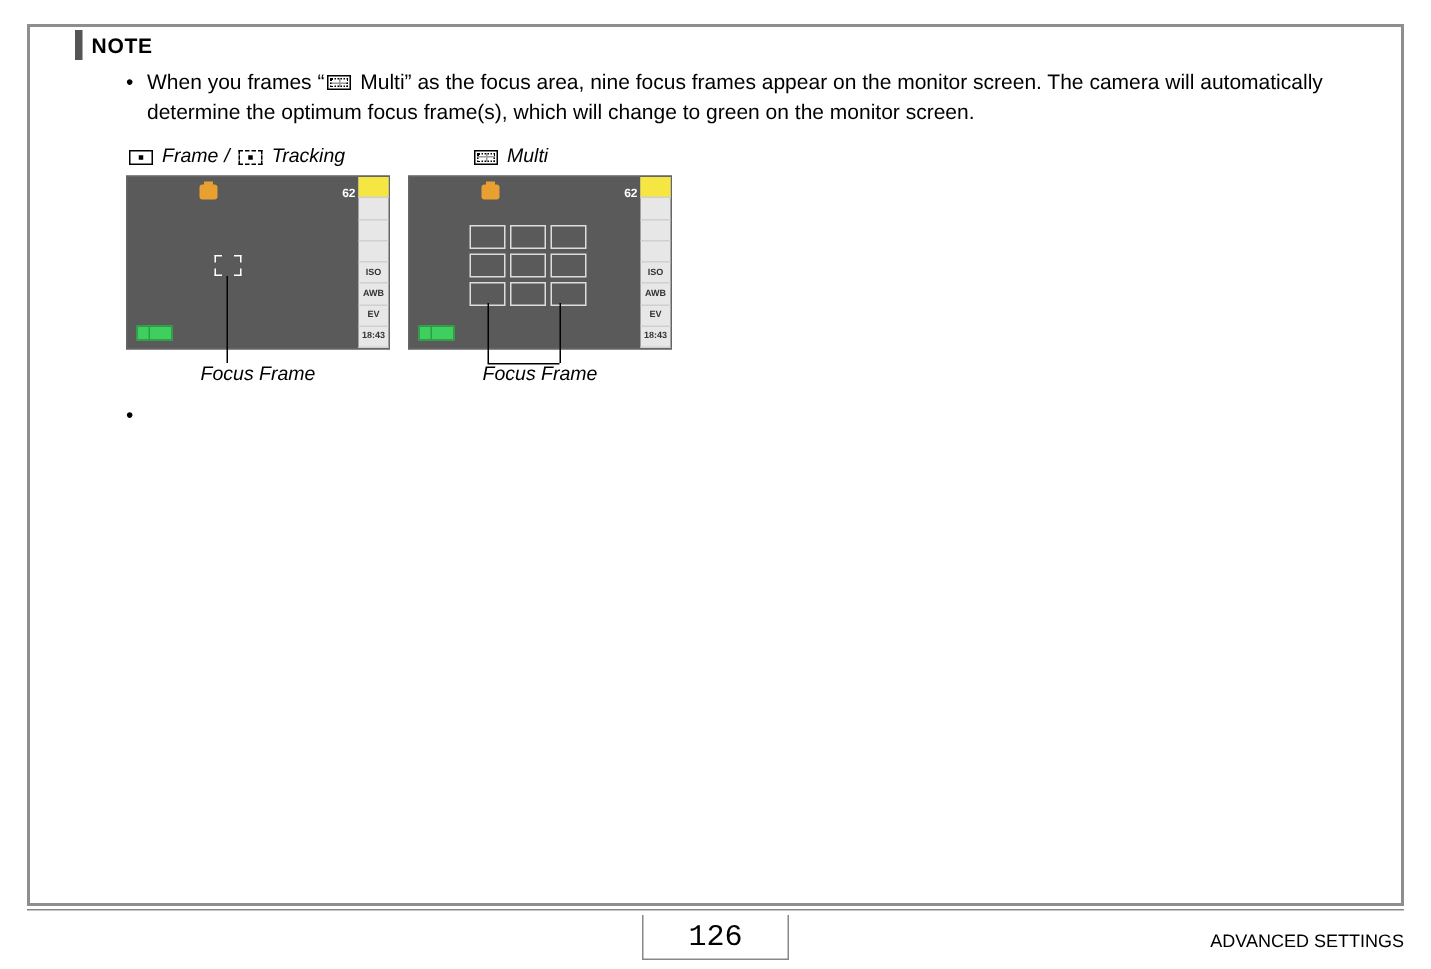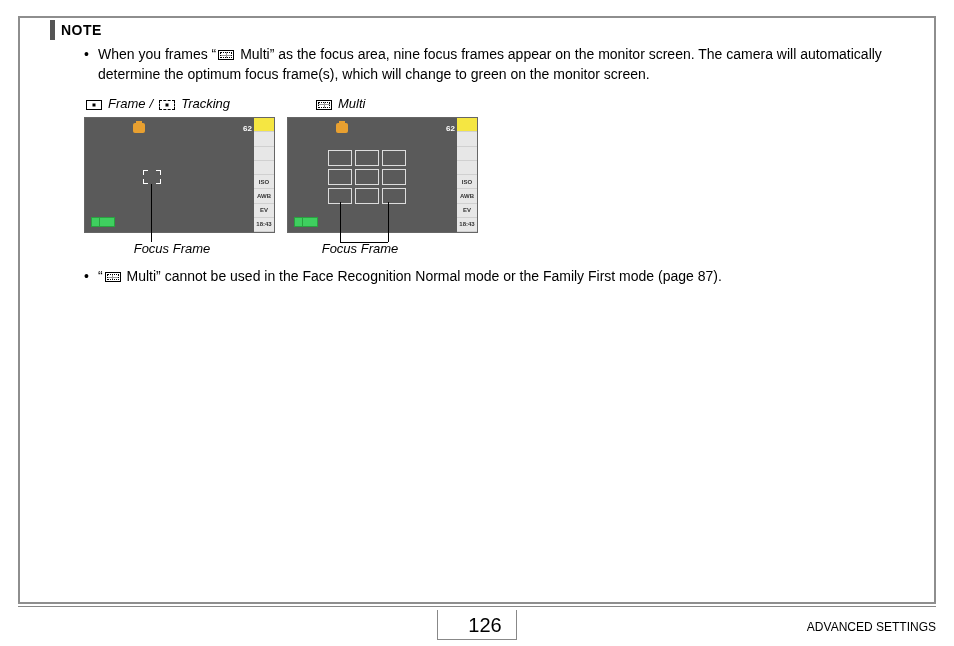--- a/index.html
+++ b/index.html
@@ -22,21 +22,21 @@
   .inline-icon.spot::after { content:""; position:absolute; left:50%; top:50%; width:3px; height:3px; background:#000; transform:translate(-50%,-50%); }
   .inline-icon.track { border-style: dashed; }
   .inline-icon.track::after { content:""; position:absolute; left:50%; top:50%; width:3px; height:3px; background:#000; transform:translate(-50%,-50%); }
 
   .diagrams { margin: 12px 0 10px 34px; }
   .diag-labels { display: flex; gap: 30px; margin-bottom: 6px; }
   .diag-label { font-style: italic; font-size: 13px; display: flex; align-items: center; gap: 4px; }
   .diag-spacer { width: 200px; display:flex; align-items:center; gap:4px; }
 
   .screens { display: flex; gap: 12px; }
-  .screen { width: 191px; height: 116px; background: #5a5a5a; position: relative; border: 1px solid #666; }
+  .screen { width: 176px; height: 116px; background: #5a5a5a; position: relative; border: 1px solid #666; }
   .topbar { position: absolute; top: 4px; left: 6px; right: 22px; height: 12px; display: flex; align-items: center; justify-content: space-between; }
   .cam-ico { width: 12px; height: 10px; background: #e8a030; border-radius: 2px; position: relative; margin-left: 42px; }
   .cam-ico::before { content:""; position:absolute; left:3px; top:-2px; width:6px; height:3px; background:#e8a030; }
   .cnt { font-size: 8px; color: #fff; font-weight: bold; }
   .sidebar { position: absolute; right: 0; top: 0; bottom: 0; width: 20px; background: #e7e7e7; display: flex; flex-direction: column; }
   .sb-item { flex: 1; border-bottom: 1px solid #d0d0d0; font-size: 6px; display:flex; align-items:center; justify-content:center; font-weight:bold; color:#333; }
   .sb-item.yellow { background: #f5e642; }
   .bat { position:absolute; left:6px; bottom:5px; width:24px; height:10px; background:#3fcf5f; border:1px solid #2aa040; }
   .bat::after{content:"";position:absolute;left:0;top:0;bottom:0;width:33%;border-right:1px solid #2aa040;}
 
@@ -52,21 +52,21 @@
 
   .leader-1 { position:absolute; left:66px; top:66px; width:1px; height:58px; background:#000; }
   .leader-m1 { position:absolute; left:52px; top:84px; width:1px; height:40px; background:#000; }
   .leader-m2 { position:absolute; left:100px; top:84px; width:1px; height:40px; background:#000; }
   .leader-mh { position:absolute; left:52px; top:124px; width:48px; height:1px; background:#000; }
 
   .frame-labels { display:flex; gap:12px; margin-top:8px; }
   .frame-label { width: 176px; text-align: center; font-style: italic; font-size: 13px; }
 
   .footer { position: absolute; left: 18px; right: 18px; bottom: 6px; height: 34px; border-top: 1px solid #888; display:flex; align-items:flex-end; justify-content:center; }
-  .page-box { border: 1px solid #888; border-top: none; padding: 4px 14px 2px 30px; font-family: Liberation Sans, sans-serif; font-size: 20px; text-align: center; }
+  .page-box { border: 1px solid #888; border-top: none; padding: 4px 30px 2px 30px; font-family: Liberation Mono, monospace; font-size: 20px; text-align: center; }
   .section-name { position:absolute; right: 0; bottom: 6px; font-size: 12px; }
 </style>
 </head>
 <body>
 
 <div class="outer-border">
 
   <div class="note-block">
     <div class="note-head">
       <div class="note-bar"></div>
@@ -159,23 +159,20 @@
 
       <div class="frame-labels">
         <div class="frame-label">Focus Frame</div>
         <div class="frame-label">Focus Frame</div>
       </div>
     </div>
 
     <div class="bullets">
       <div class="bullet">
         <div class="bdot">•</div>
-        <div class="btext">
-          <span>“</span><span class="inline-icon grid"></span><span> Multi” cannot be used in the Face Recognition Normal mode or the Family First mode (page 87).</span>
-        </div>
       </div>
     </div>
 
   </div>
 </div>
 
 <div class="footer">
   <div class="page-box">126</div>
   <div class="section-name">ADVANCED SETTINGS</div>
 </div>

